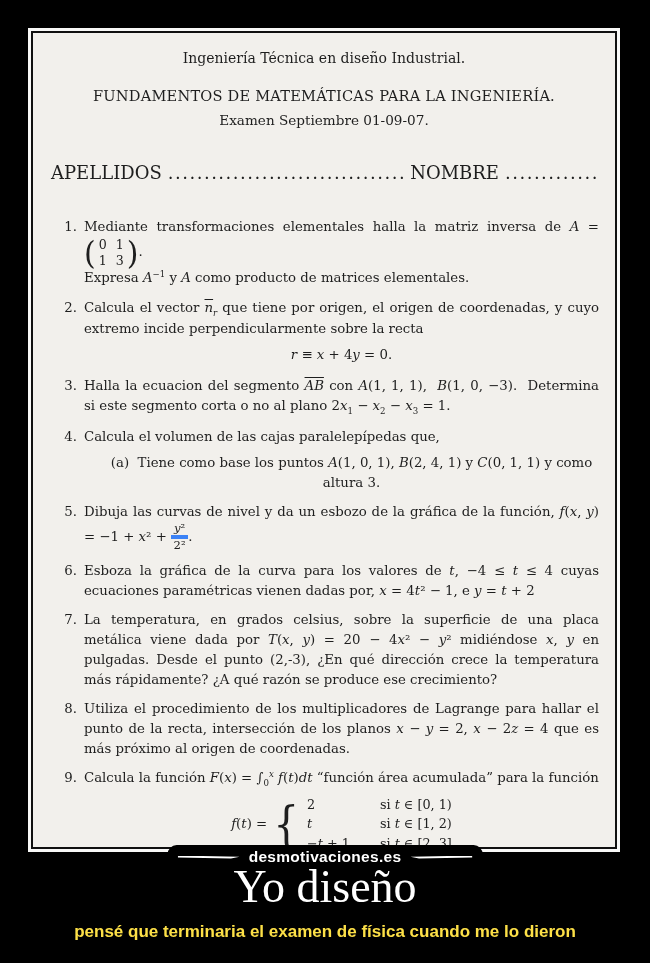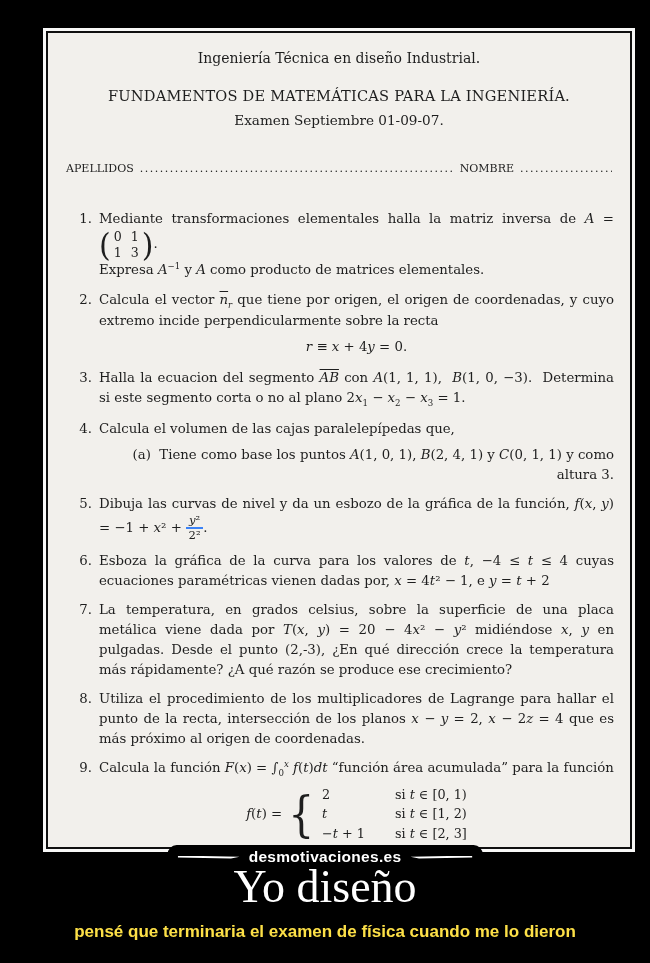--- a/index.html
+++ b/index.html
@@ -2,51 +2,51 @@
 <html><head>
 <meta charset="utf-8">
 <style>
   html,body { margin:0; padding:0; background:#000; }
   #stage {
     position:relative; width:650px; height:963px; background:#000;
     overflow:hidden; font-family:"DejaVu Serif", serif;
   }
   
   .photo {
-    position:absolute; left:46px; top:31px; width:586px; height:818px;
+    position:absolute; left:31px; top:31px; width:586px; height:818px;
     background:#f2f0ec; border:2px solid #101010;
     box-shadow:0 0 0 3px #f8f8f7;
     color:#1e1e1e; overflow:hidden;
     padding:0 14px; box-sizing:border-box;
   }
   .school   { text-align:center; margin-top:17px; font-size:14px; }
   .course   { text-align:center; margin-top:21px; font-size:14.6px; letter-spacing:.2px; }
   .examline { text-align:center; margin-top:8px;  font-size:13.6px; }
-  .fields   { display:flex; align-items:baseline; margin:34px 4px 0 4px; font-size:11px; white-space:nowrap; }
+  .fields   { display:flex; align-items:baseline; margin:34px 4px 0 4px; font-size:18px; white-space:nowrap; }
   .fields .lbl { flex:0 0 auto; }
   .dots     { letter-spacing:1.5px; overflow:hidden; }
   .dots.grow { flex:1 1 auto; margin:0 6px; }
   .dots.short { flex:0 0 auto; margin-left:6px; width:92px; }
   
   .qs { list-style:none; margin:34px 0 0 0; padding:0 2px 0 6px; font-size:13.3px; line-height:1.5; }
   .qs li { display:flex; margin-bottom:9px; }
   .qnum { flex:0 0 24px; text-align:right; margin-right:7px; }
   .qbody { flex:1 1 auto; text-align:justify; }
   .ov { text-decoration:overline; }
   .disp { display:block; text-align:center; margin:6px 0 2px; }
-  .subitem { display:block; margin:6px 0 0 20px; text-align:right; }
+  .subitem { display:block; margin:6px 0 0 20px; text-align:center; }
   
   .mx { display:inline-flex; align-items:center; vertical-align:middle; }
   .par { font-size:30px; line-height:.9; font-weight:400; transform:scaleY(1.05); }
   .mg { display:inline-grid; grid-template-columns:auto auto; column-gap:9px; row-gap:0;
         font-size:12.6px; line-height:1.25; text-align:center; padding:0 3px; }
   
   .frac { display:inline-flex; flex-direction:column; vertical-align:middle;
           text-align:center; font-size:11.6px; line-height:1.15; }
-  .frac > span:first-child { border-bottom:2px solid #3b82f6; padding:0 3px; }
+  .frac > span:first-child { border-bottom:4px solid #3b82f6; padding:0 3px; }
   
   .cases { display:inline-flex; align-items:center; vertical-align:middle; text-align:left; }
   .brace { font-size:48px; line-height:.8; transform:scaleX(.85); margin-right:5px; font-weight:400; }
   .cgrid { display:inline-grid; grid-template-columns:auto auto; column-gap:30px; row-gap:1px;
            font-size:12.8px; line-height:1.45; }
   sup, sub { font-size:.65em; }
   
   .wm {
     position:absolute; top:845px; left:50%; transform:translateX(-50%);
     display:flex; align-items:center; gap:9px;

